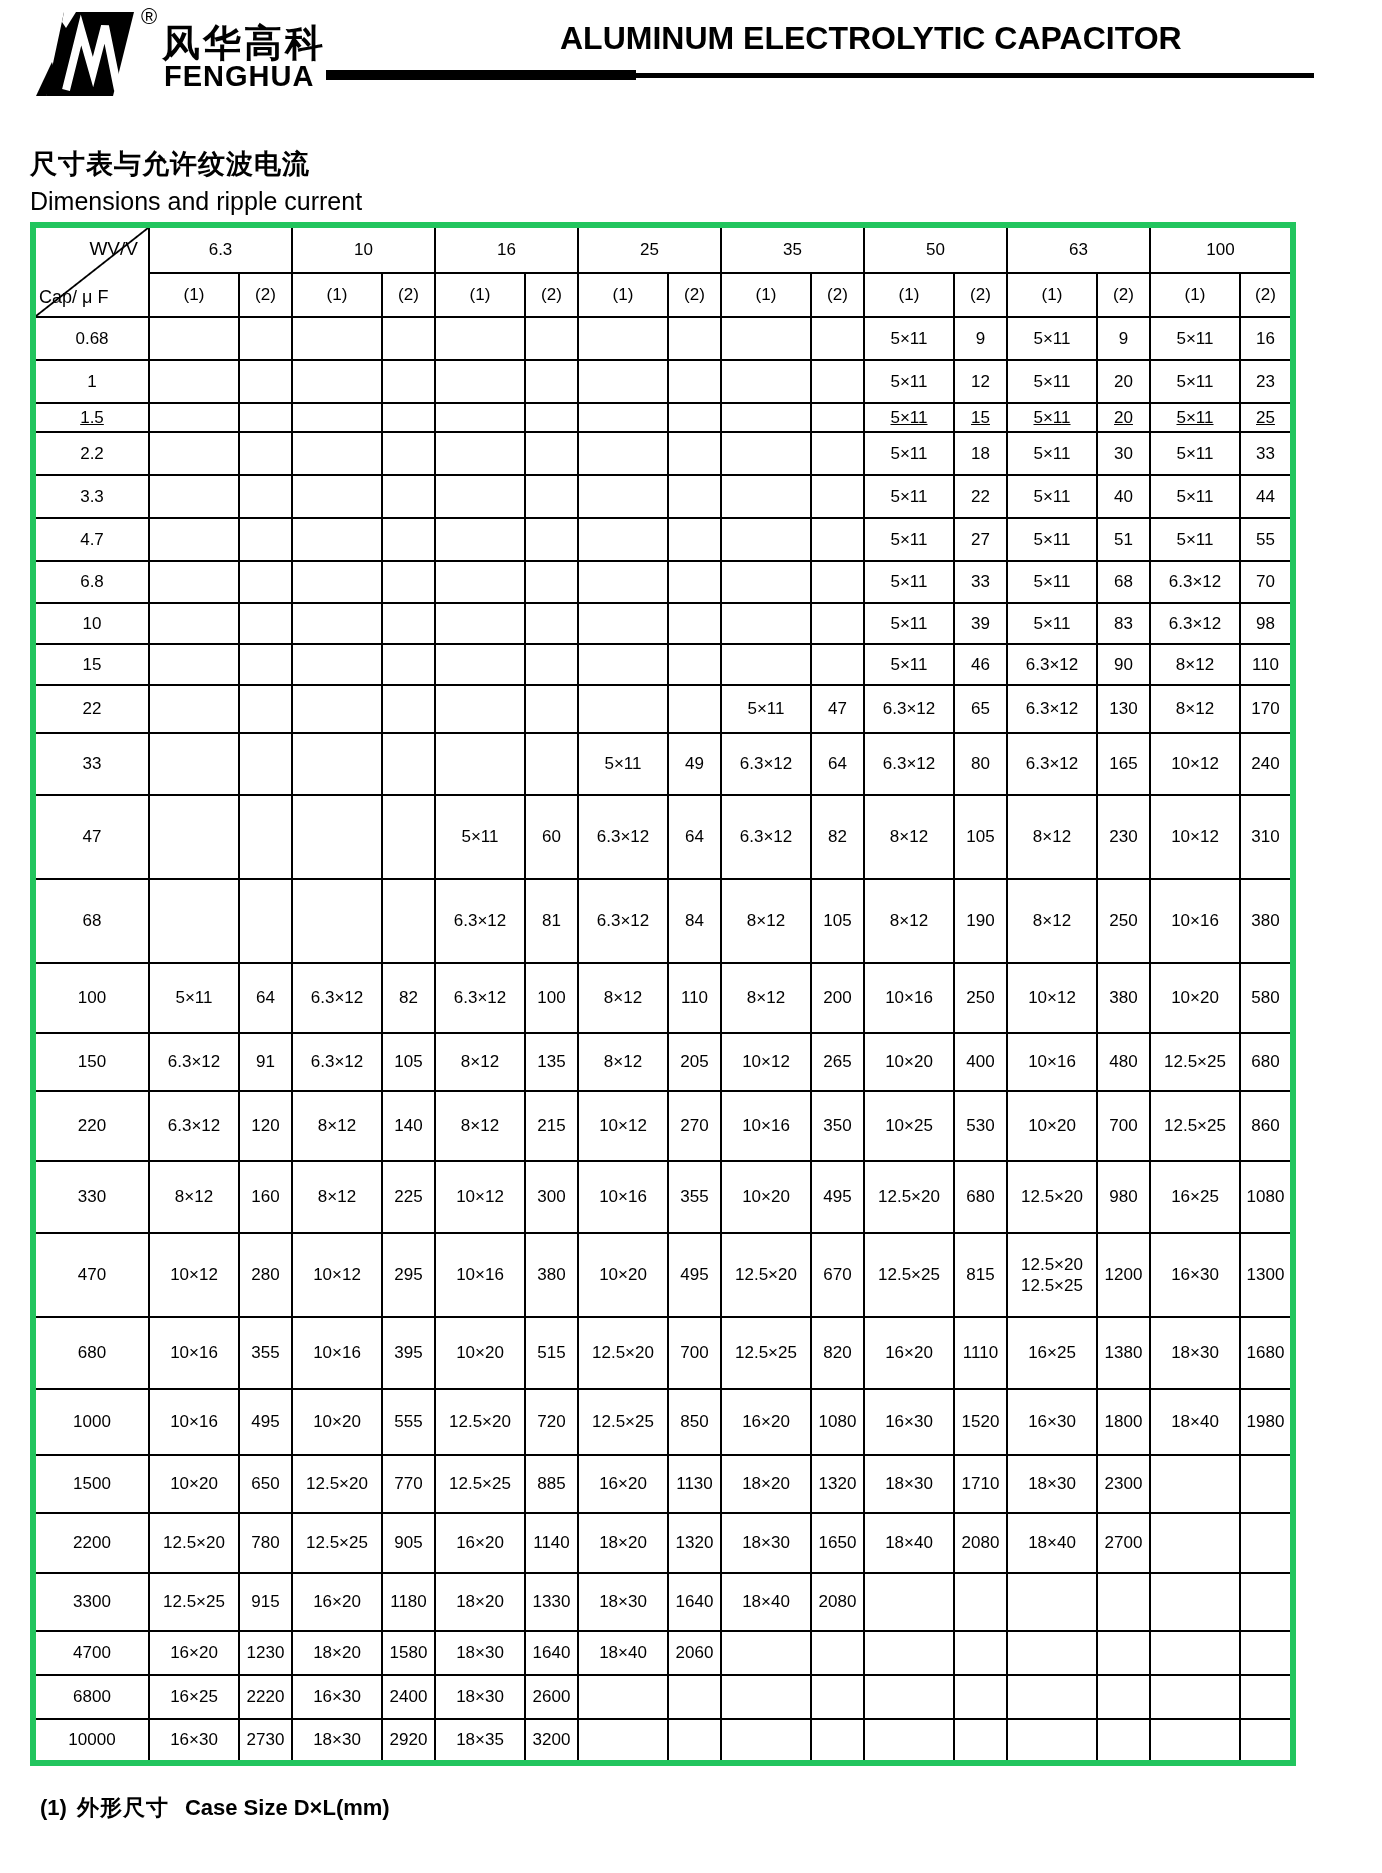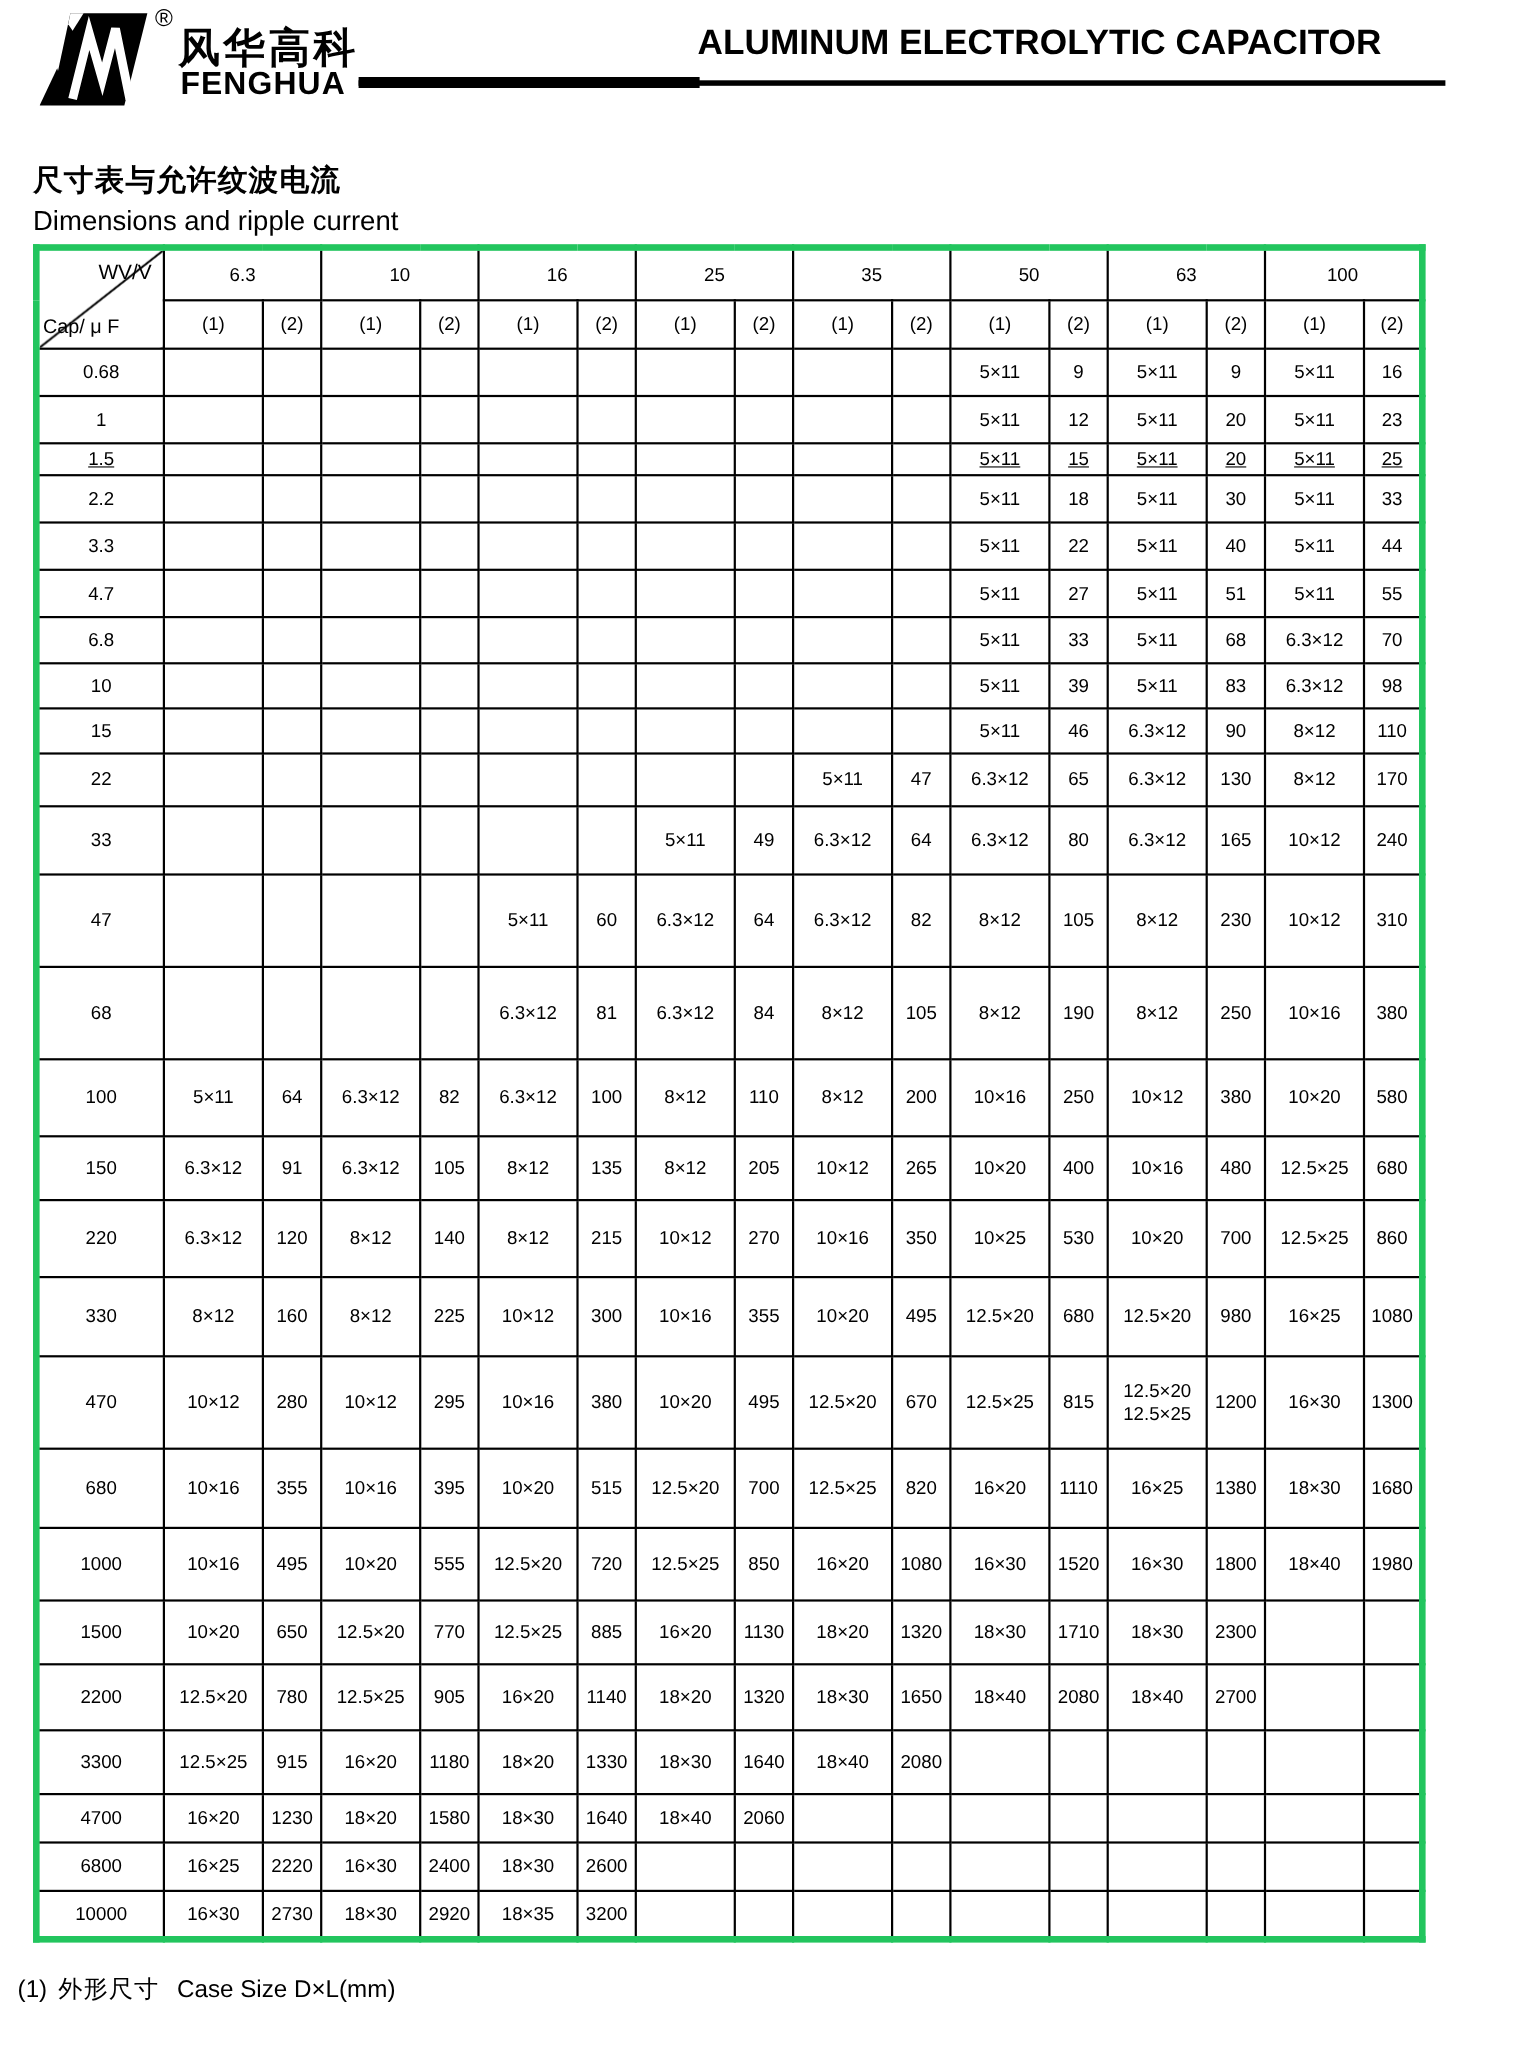--- a/index.html
+++ b/index.html
@@ -6,41 +6,41 @@
   .page{
     position:relative; width:1382px; height:1873px; background:#ffffff;
     font-family:"Liberation Sans", sans-serif; color:#000; overflow:hidden;
     margin:0 auto;
   }
   
   .logo-mark{position:absolute; left:36px; top:10px; width:104px; height:90px;}
   .reg-mark{position:absolute; left:141px; top:4px; font-size:22px;}
   .logo-zh{position:absolute; left:162px; top:18px; font-size:38px; font-weight:bold; letter-spacing:3px; white-space:nowrap;}
   .logo-en{position:absolute; left:164px; top:60px; font-size:29px; font-weight:bold; letter-spacing:1px; white-space:nowrap;}
-  .doc-title{position:absolute; left:560px; top:20px; width:770px; text-align:center; font-size:32px; font-weight:bold; white-space:nowrap;}
+  .doc-title{position:absolute; left:560px; top:20px; width:770px; text-align:left; font-size:32px; font-weight:bold; white-space:nowrap;}
   .title-rule{position:absolute; left:326px; top:73px; width:988px; height:5px; background:#000;}
   .title-rule-thick{position:absolute; left:326px; top:70px; width:310px; height:10px; background:#000;}
   
   .sec-zh{position:absolute; left:30px; top:146px; font-size:27px; font-weight:600; letter-spacing:1px;}
   .sec-en{position:absolute; left:30px; top:187px; font-size:25px;}
   
   table.dim{position:absolute; left:30px; top:222px; border-collapse:collapse; table-layout:fixed; border:6px solid #22c55e;}
   table.dim th, table.dim td{border:2px solid #000; padding:0; text-align:center; vertical-align:middle; font-weight:normal; font-size:17px; overflow:hidden;}
   th.vh{height:44px; font-size:19px;}
   th.sh{height:42px; font-size:18px;}
   th.cap{font-size:17px;}
   td.case{white-space:pre-line; line-height:1.25;}
   td.rip{}
   th.corner{position:relative; padding:0;
     background:linear-gradient(to bottom right, transparent calc(50% - 1.4px), #000 calc(50% - 0.4px), #000 calc(50% + 0.4px), transparent calc(50% + 1.4px));
   }
   .corner-top{position:absolute; top:10px; right:10px; font-size:19px;}
   .corner-bottom{position:absolute; bottom:8px; left:3px; font-size:18px; white-space:nowrap;}
   
-  .footnote{position:absolute; left:16px; font-size:22px; white-space:nowrap;}
+  .footnote{position:absolute; left:40px; font-size:22px; white-space:nowrap;font-weight:bold;}
   .fn-1{top:1793px;}
   .fn-2{top:1836px;}
   .fn-num{margin-right:10px;}
   .fn-zh{margin-right:16px; letter-spacing:1px;}
   .fn-cond{margin-left:34px;}
 </style>
 </head>
 <body>
 
 <div class="page">

